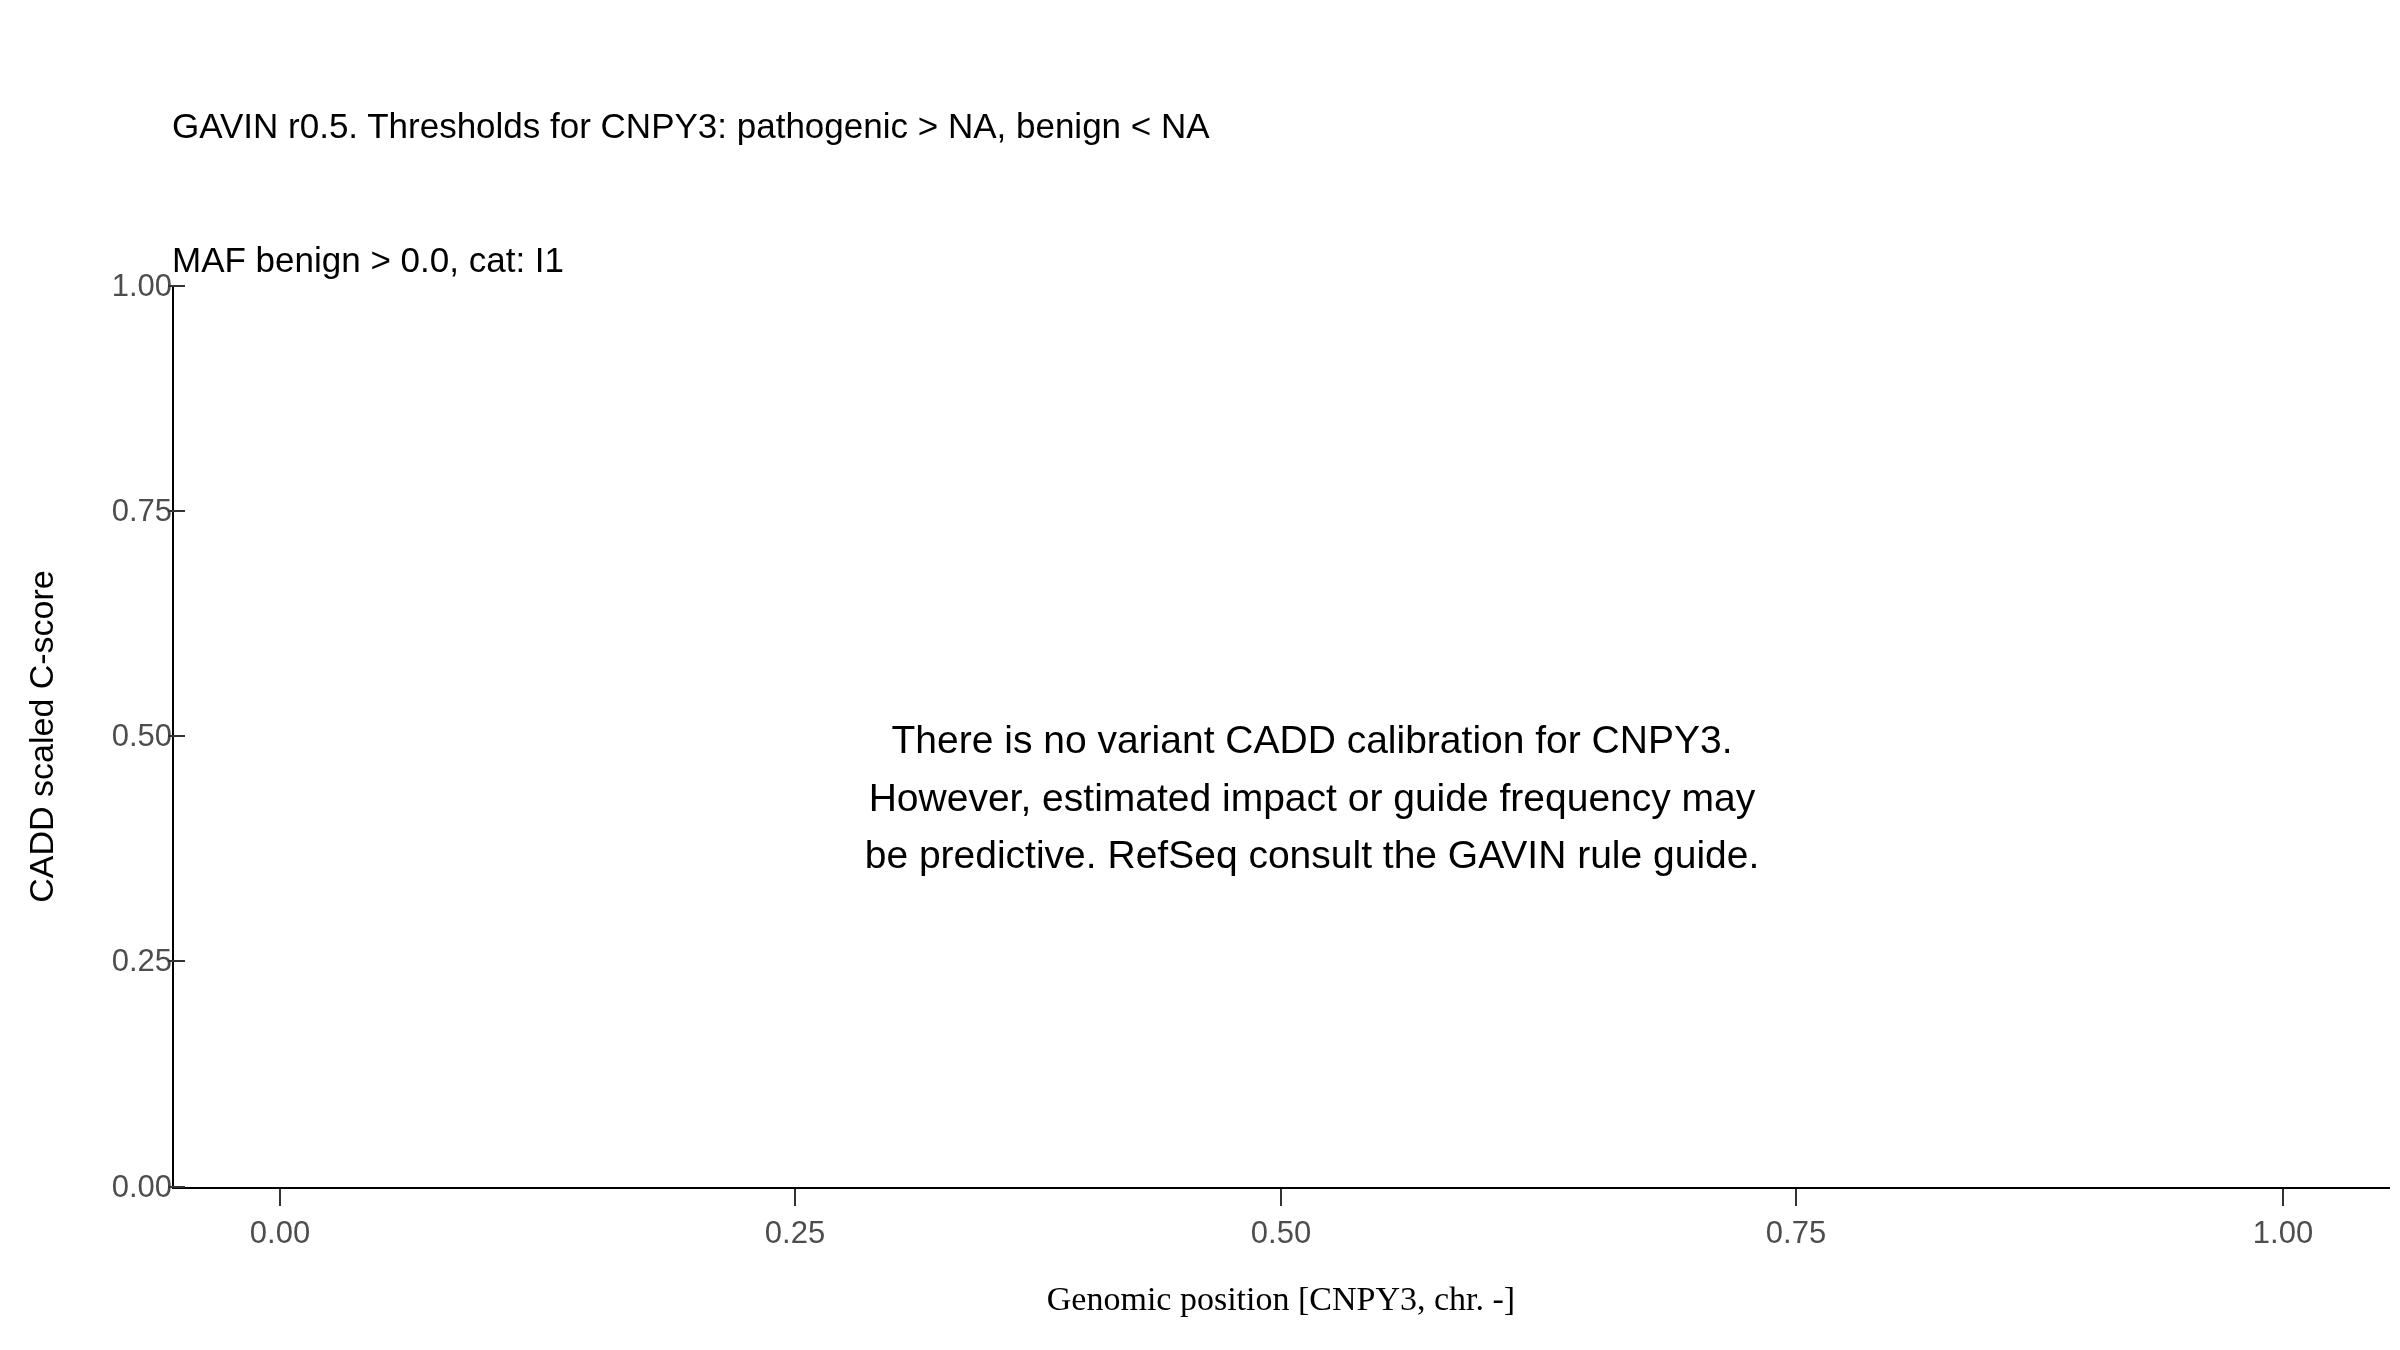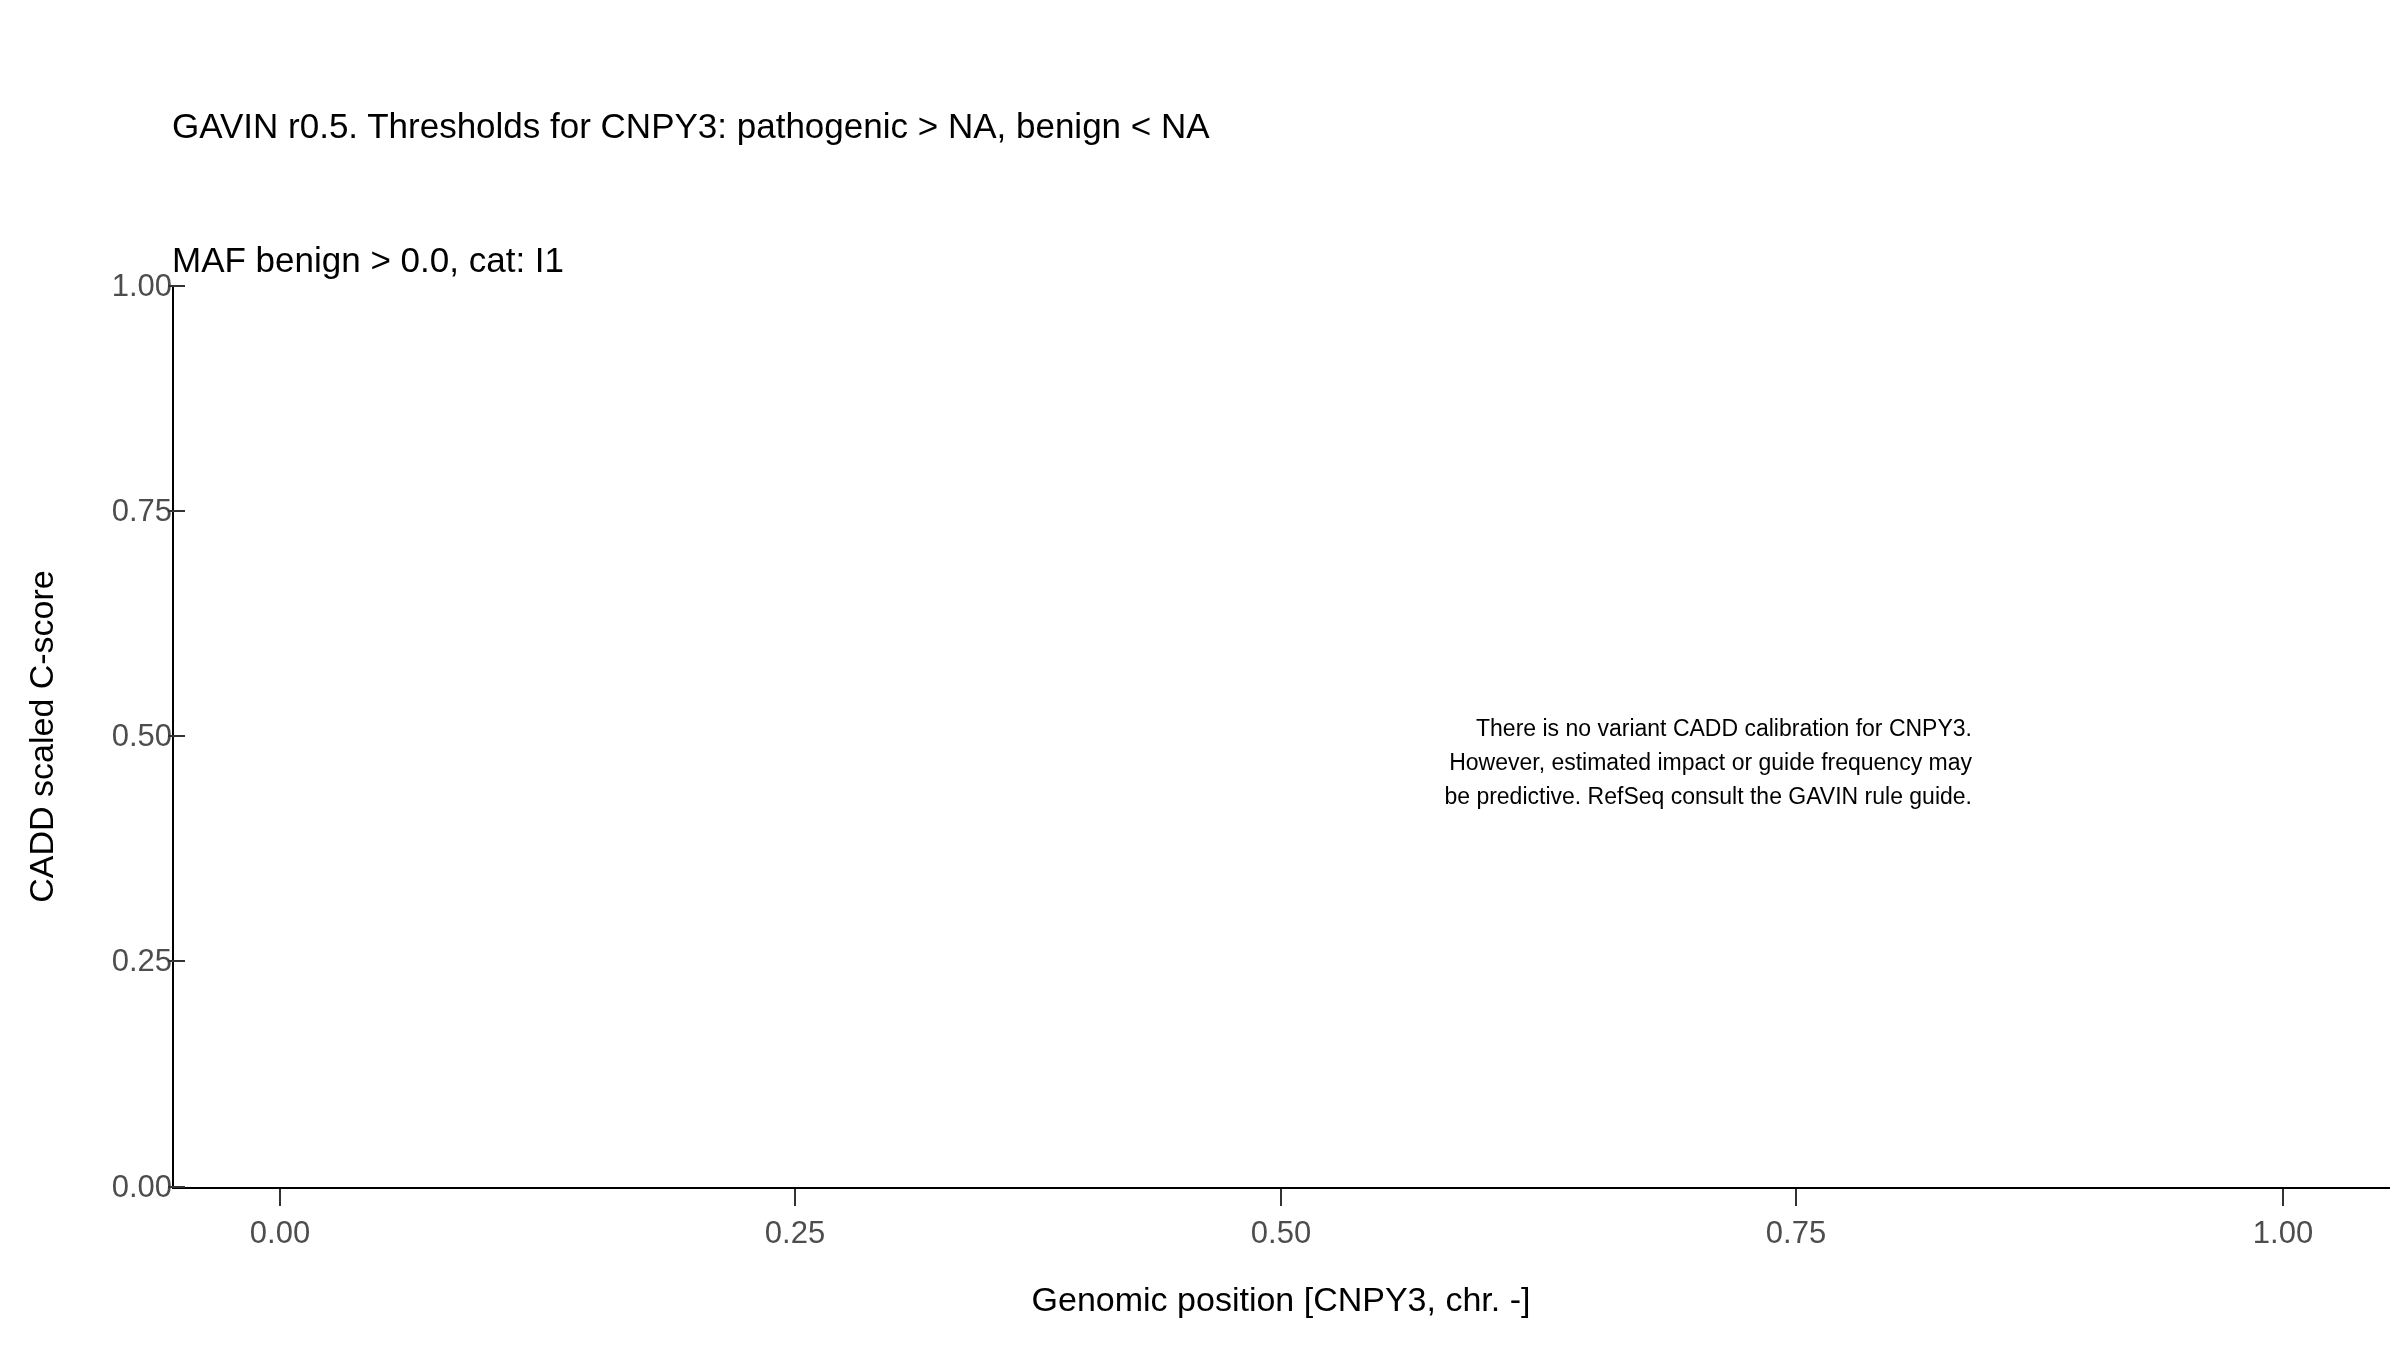--- a/index.html
+++ b/index.html
@@ -128,30 +128,31 @@
     color: #000000;
   }
   #x-axis-title {
     position: absolute;
     left: 172px;
     top: 1280px;
     width: 2218px;
     text-align: center;
     font-size: 34px;
     color: #000000;
+    font-family: Liberation Serif, serif;
   }
 
   
   #annotation {
     position: absolute;
     left: 480px;
     top: 425px;
     width: 1320px;
-    text-align: right;
-    font-size: 23px;
+    text-align: center;
+    font-size: 39px;
     line-height: 1.48;
     color: #000000;
   }
   #annotation .aline { display: block; }
 </style>
 </head>
 <body>
 
 <div id="plot-root">
 

